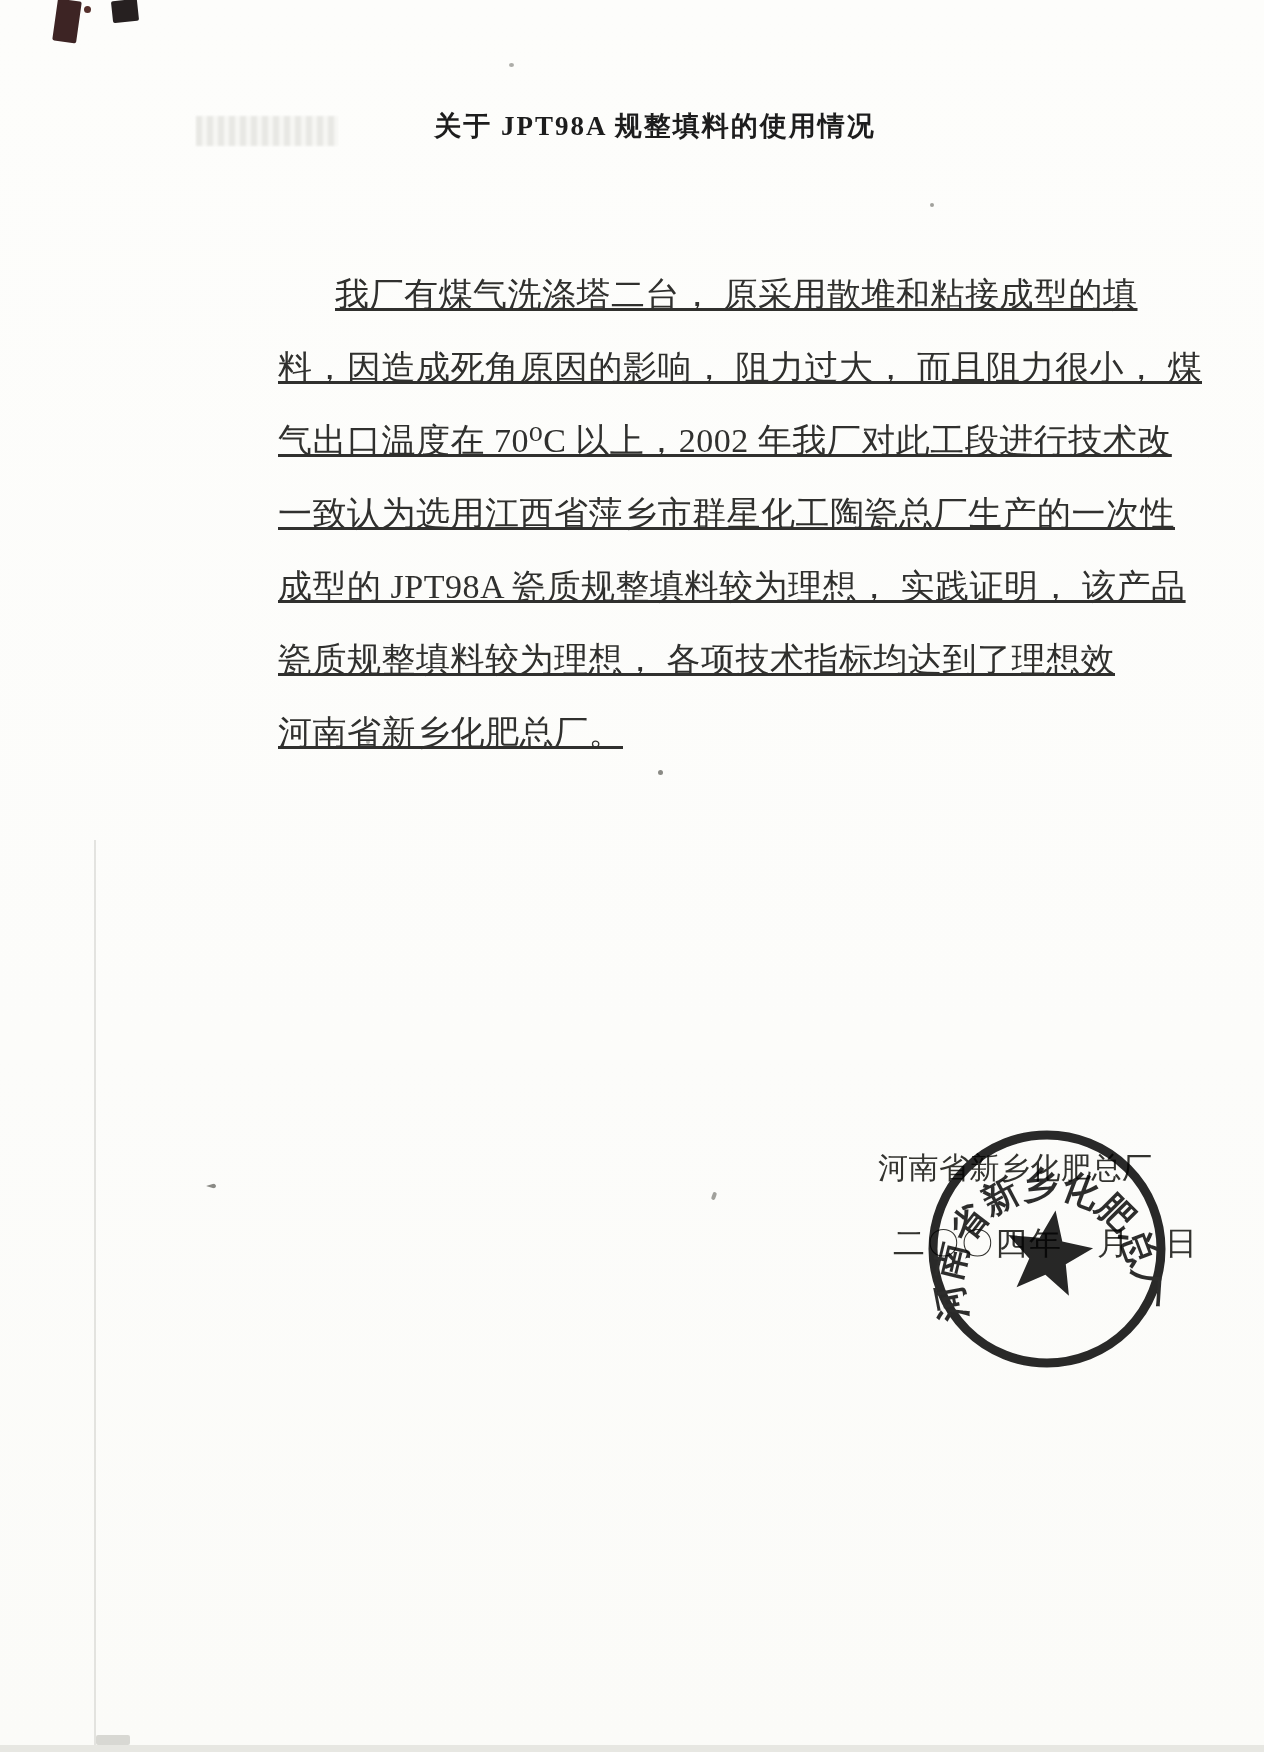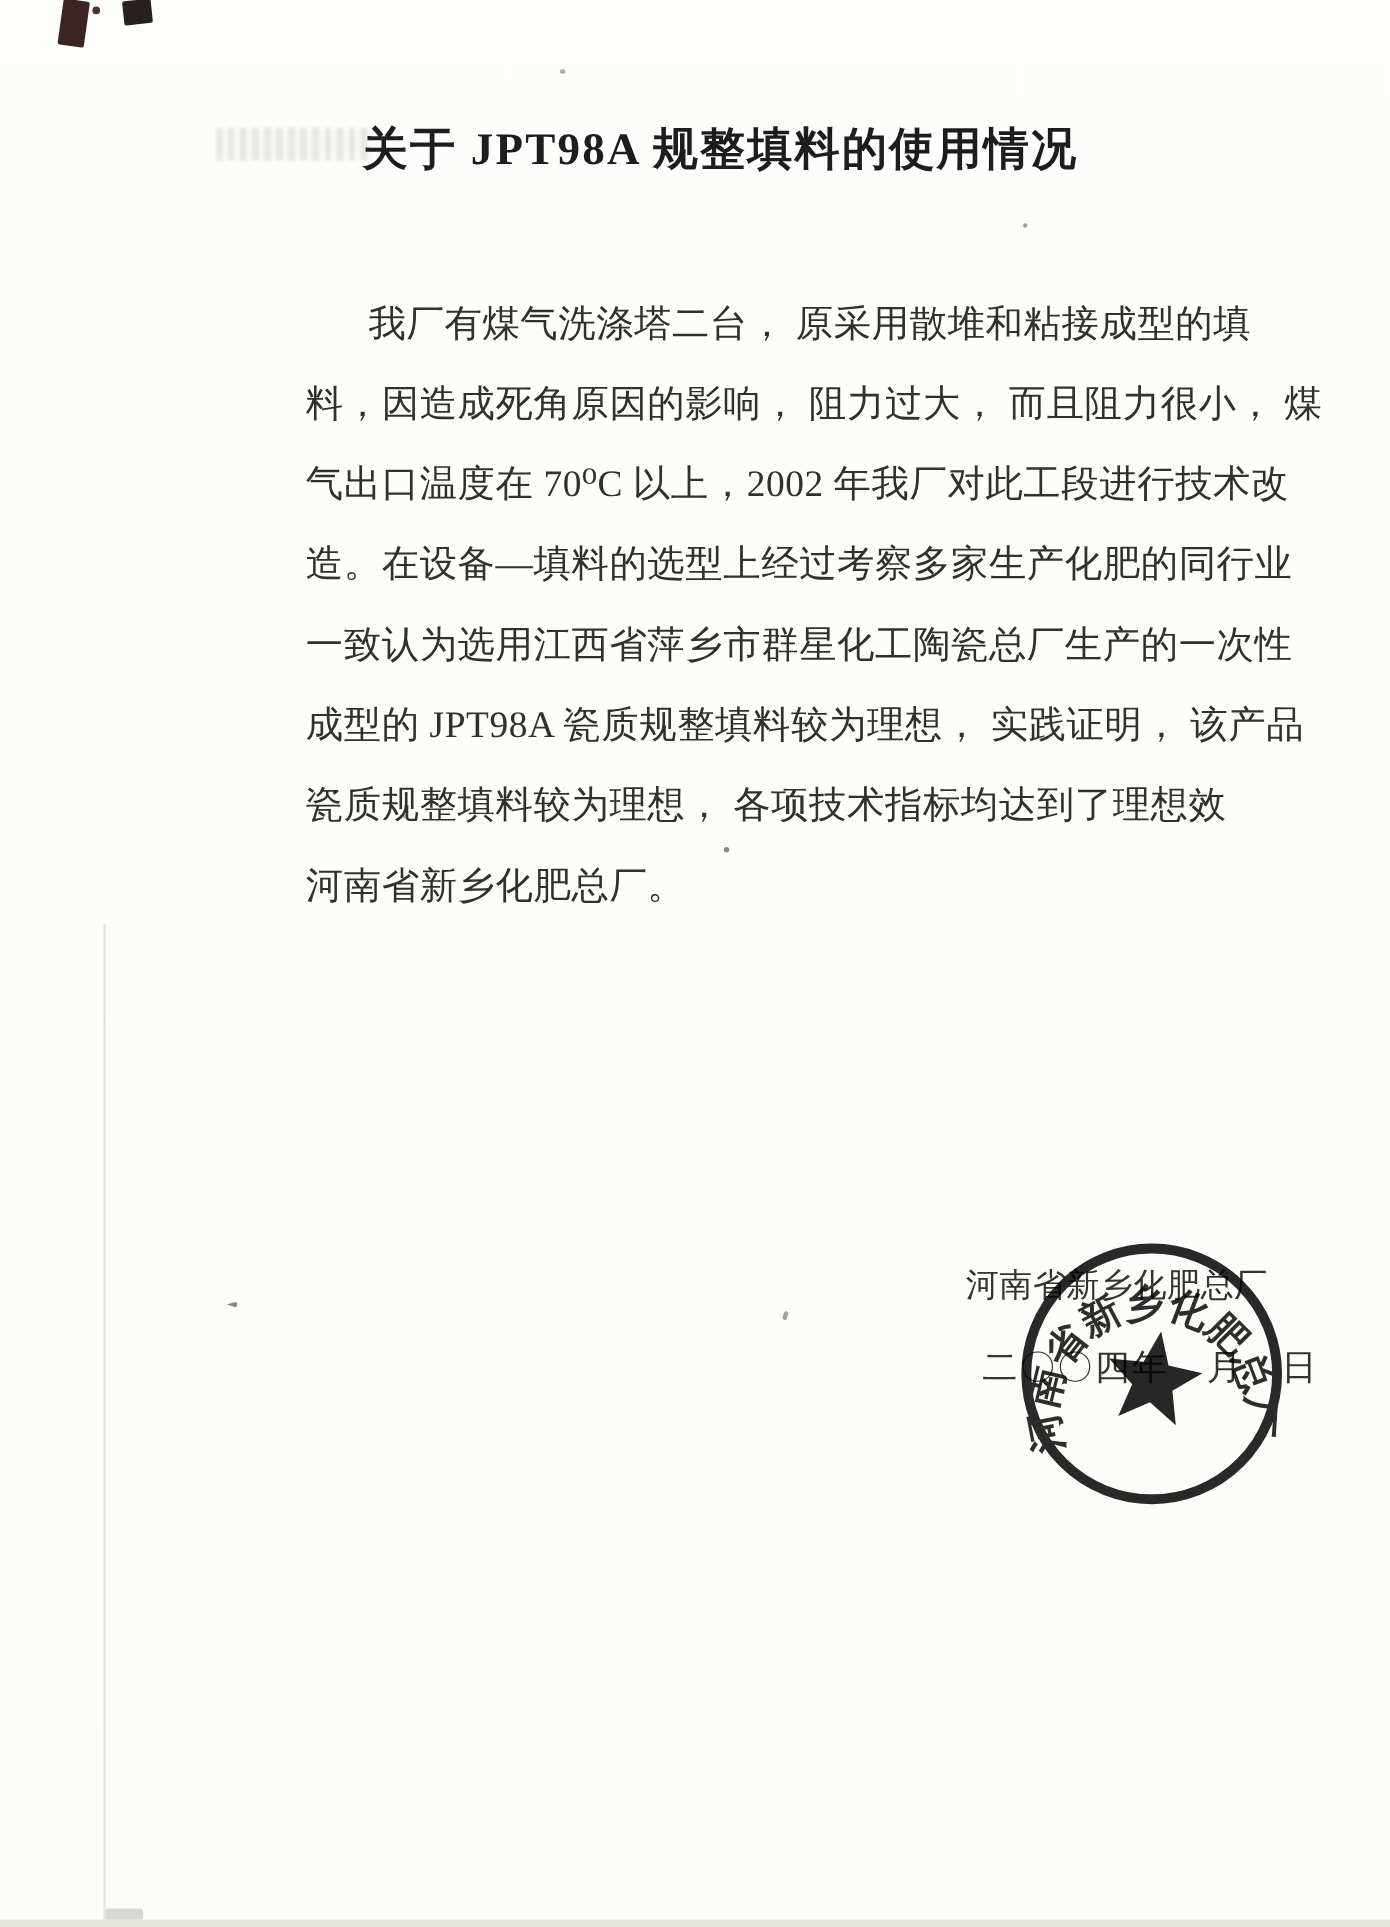--- a/index.html
+++ b/index.html
@@ -26,26 +26,26 @@
   .sp2{left:930px;top:203px;width:4px;height:4px;opacity:.8;}
   .sp3{left:509px;top:63px;width:5px;height:4px;opacity:.7;}
   .sp4{left:366px;top:740px;width:4px;height:4px;opacity:.7;}
   .sp5{left:712px;top:1192px;width:4px;height:8px;border-radius:2px;transform:rotate(20deg);opacity:.8;}
   .sp6{left:206px;top:1183px;width:10px;height:6px;background:#6d6d68;clip-path:polygon(0 50%,100% 0,100% 100%);opacity:.8;}
   .sp7{left:96px;top:1735px;width:34px;height:10px;background:#cfcfc9;border-radius:2px;opacity:.8;}
 
   .doc-title{
     position:absolute;left:0;top:108px;width:100%;text-align:center;
     padding-left:46px;box-sizing:border-box;
-    font-size:41px;color:#1d1d1d;letter-spacing:2px;font-weight:600;
+    font-size:27px;color:#1d1d1d;letter-spacing:2px;font-weight:600;
   }
   .body-block{position:absolute;left:278px;top:258px;width:866px;}
   .body-line{
     height:73px;line-height:73px;white-space:nowrap;
-    font-size:34px;color:#30302e;letter-spacing:.5px;
+    font-size:34px;color:#30302e;letter-spacing:.5px;text-decoration:underline;
   }
   .body-line.indent{padding-left:57px;}
 
   .sig-company{
     position:absolute;left:878px;top:1148px;
     font-size:30px;color:#33332f;letter-spacing:.5px;white-space:nowrap;
   }
   .sig-date{
     position:absolute;left:893px;top:1222px;
     font-size:32px;color:#33332f;letter-spacing:2px;white-space:nowrap;
@@ -73,21 +73,20 @@
   <div class="speck sp5"></div>
   <div class="speck sp6"></div>
   <div class="speck sp7"></div>
 
   <div class="doc-title">关于 JPT98A 规整填料的使用情况</div>
 
   <div class="body-block">
     <div class="body-line indent">我厂有煤气洗涤塔二台， 原采用散堆和粘接成型的填</div>
     <div class="body-line">料，因造成死角原因的影响， 阻力过大， 而且阻力很小， 煤</div>
     <div class="body-line">气出口温度在 70⁰C 以上，2002 年我厂对此工段进行技术改</div>
-    <div class="body-line">造。在设备—填料的选型上经过考察多家生产化肥的同行业</div>
     <div class="body-line">一致认为选用江西省萍乡市群星化工陶瓷总厂生产的一次性</div>
     <div class="body-line">成型的 JPT98A 瓷质规整填料较为理想， 实践证明， 该产品</div>
     <div class="body-line">瓷质规整填料较为理想， 各项技术指标均达到了理想效</div>
     <div class="body-line">河南省新乡化肥总厂。</div>
   </div>
 
   <div class="sig-company">河南省新乡化肥总厂</div>
   <div class="sig-date">二〇〇四年　月　日</div>
 
   <svg class="stamp" viewBox="0 0 250 250" xmlns="http://www.w3.org/2000/svg">

